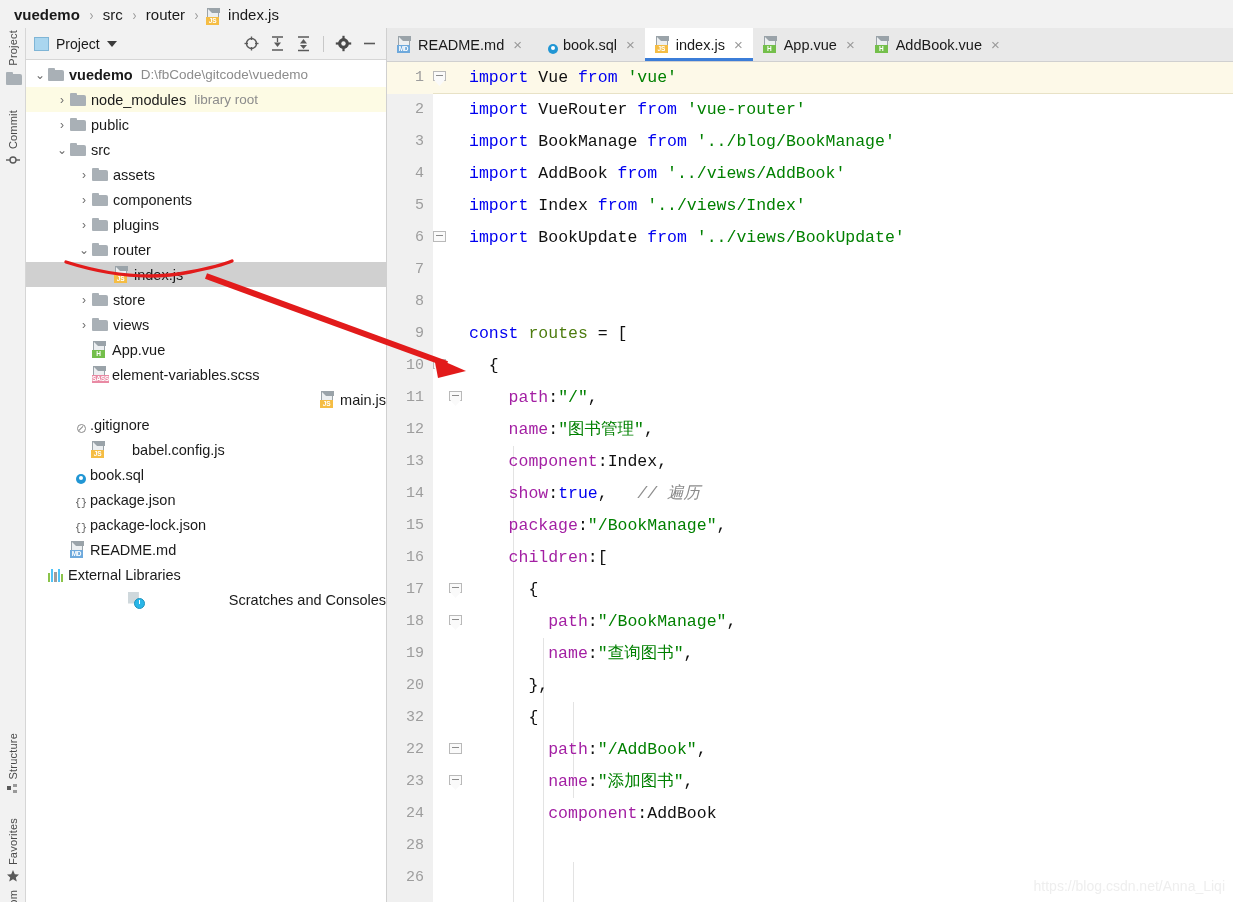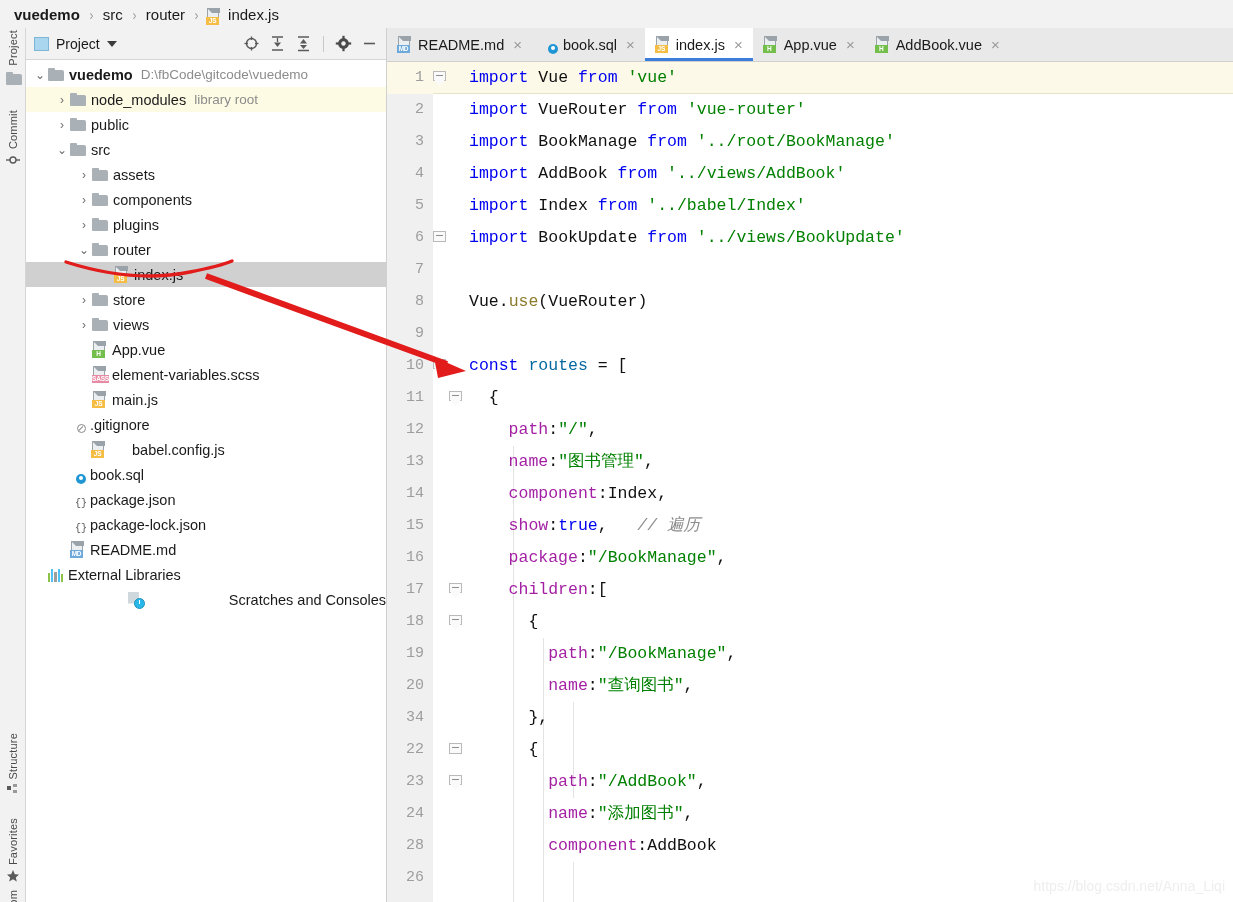--- a/index.html
+++ b/index.html
@@ -210,21 +210,21 @@
     position: absolute; left: 82px; top: 0; right: 0; height: 840px;
     font-family: "Liberation Mono", monospace; font-size: 16.5px;
   }
   .cl { height: 32px; line-height: 32px; white-space: pre; }
   .kw  { color: #0000f0; }
   .str { color: #008000; text-align: center; }
   .prop{ color: #a31fa3; }
   .id  { color: #101010; }
   .fn  { color: #8a7a2a; }
   .cmt { color: #8c8c8c; font-style: italic; }
-  .tealid { color: #0369a1; }
+  .tealid { color: #4d7c0f; }
 
   .iguide {
     position: absolute; top: 0; width: 1px; height: 840px; background: #e3e3e3;
   }
 
   .watermark {
     position: absolute; right: 8px; bottom: 8px;
     font-size: 14px; color: #eeeeee; font-family: "Liberation Sans", sans-serif;
     pointer-events: none;
   }
@@ -455,21 +455,21 @@
         </div>
         <div class="trow" style="padding-left: 50px;">
           <span class="twist"></span>
           <span class="ico ico-file">
             <span class="pg"></span>
             <span class="fold"></span>
             <span class="badge b-sass">SASS</span>
           </span>
           <span class="tname">element-variables.scss</span>
         </div>
-        <div class="trow" style="padding-left: 50px;">
+        <div class="trow" style="padding-left: 50px; justify-content: flex-end;">
           <span class="twist"></span>
           <span class="ico ico-file">
             <span class="pg"></span>
             <span class="fold"></span>
             <span class="badge b-js">JS</span>
           </span>
           <span class="tname">main.js</span>
         </div>
         <div class="trow" style="padding-left: 28px;">
           <span class="twist"></span>
@@ -591,21 +591,21 @@
           <div class="gutter-line">11</div>
           <div class="gutter-line">12</div>
           <div class="gutter-line">13</div>
           <div class="gutter-line">14</div>
           <div class="gutter-line">15</div>
           <div class="gutter-line">16</div>
           <div class="gutter-line">17</div>
           <div class="gutter-line">18</div>
           <div class="gutter-line">19</div>
           <div class="gutter-line">20</div>
-          <div class="gutter-line">34</div>
+          <div class="gutter-line">32</div>
           <div class="gutter-line">22</div>
           <div class="gutter-line">23</div>
           <div class="gutter-line">24</div>
           <div class="gutter-line">28</div>
           <div class="gutter-line">26</div>
         </div>
       <div class="foldcol" id="foldcol">
           <div class="fold" style="left: 0px; top: 9px;">
             <span class="body"></span>
             <span class="dash"></span>
@@ -645,26 +645,25 @@
             <span class="tip"></span>
           </div>
         </div>
       <div class="iguide" style="left:126px;top:384px;height:480px;"></div>
       <div class="iguide" style="left:156px;top:576px;height:288px;"></div>
       <div class="iguide" style="left:186px;top:640px;height:96px;"></div>
       <div class="iguide" style="left:186px;top:800px;height:64px;"></div>
       <div class="code" id="code">
           <div class="cl"><span class="kw">import</span><span class="id"> </span><span class="id">Vue</span><span class="id"> </span><span class="kw">from</span><span class="id"> </span><span class="str">'vue'</span></div>
           <div class="cl"><span class="kw">import</span><span class="id"> </span><span class="id">VueRouter</span><span class="id"> </span><span class="kw">from</span><span class="id"> </span><span class="str">'vue-router'</span></div>
-          <div class="cl"><span class="kw">import</span><span class="id"> </span><span class="id">BookManage</span><span class="id"> </span><span class="kw">from</span><span class="id"> </span><span class="str">'../root/BookManage'</span></div>
+          <div class="cl"><span class="kw">import</span><span class="id"> </span><span class="id">BookManage</span><span class="id"> </span><span class="kw">from</span><span class="id"> </span><span class="str">'../blog/BookManage'</span></div>
           <div class="cl"><span class="kw">import</span><span class="id"> </span><span class="id">AddBook</span><span class="id"> </span><span class="kw">from</span><span class="id"> </span><span class="str">'../views/AddBook'</span></div>
-          <div class="cl"><span class="kw">import</span><span class="id"> </span><span class="id">Index</span><span class="id"> </span><span class="kw">from</span><span class="id"> </span><span class="str">'../babel/Index'</span></div>
+          <div class="cl"><span class="kw">import</span><span class="id"> </span><span class="id">Index</span><span class="id"> </span><span class="kw">from</span><span class="id"> </span><span class="str">'../views/Index'</span></div>
           <div class="cl"><span class="kw">import</span><span class="id"> </span><span class="id">BookUpdate</span><span class="id"> </span><span class="kw">from</span><span class="id"> </span><span class="str">'../views/BookUpdate'</span></div>
           <div class="cl">&nbsp;</div>
-          <div class="cl"><span class="id">Vue</span><span class="id">.</span><span class="fn">use</span><span class="id">(</span><span class="id">VueRouter</span><span class="id">)</span></div>
           <div class="cl">&nbsp;</div>
           <div class="cl"><span class="kw">const</span><span class="id"> </span><span class="tealid">routes</span><span class="id"> = [</span></div>
           <div class="cl"><span class="id">  {</span></div>
           <div class="cl"><span class="id">    </span><span class="prop">path</span><span class="id">:</span><span class="str">"/"</span><span class="id">,</span></div>
           <div class="cl"><span class="id">    </span><span class="prop">name</span><span class="id">:</span><span class="str">"图书管理"</span><span class="id">,</span></div>
           <div class="cl"><span class="id">    </span><span class="prop">component</span><span class="id">:</span><span class="id">Index</span><span class="id">,</span></div>
           <div class="cl"><span class="id">    </span><span class="prop">show</span><span class="id">:</span><span class="kw">true</span><span class="id">,   </span><span class="cmt">// 遍历</span></div>
           <div class="cl"><span class="id">    </span><span class="prop">package</span><span class="id">:</span><span class="str">"/BookManage"</span><span class="id">,</span></div>
           <div class="cl"><span class="id">    </span><span class="prop">children</span><span class="id">:[</span></div>
           <div class="cl"><span class="id">      {</span></div>

